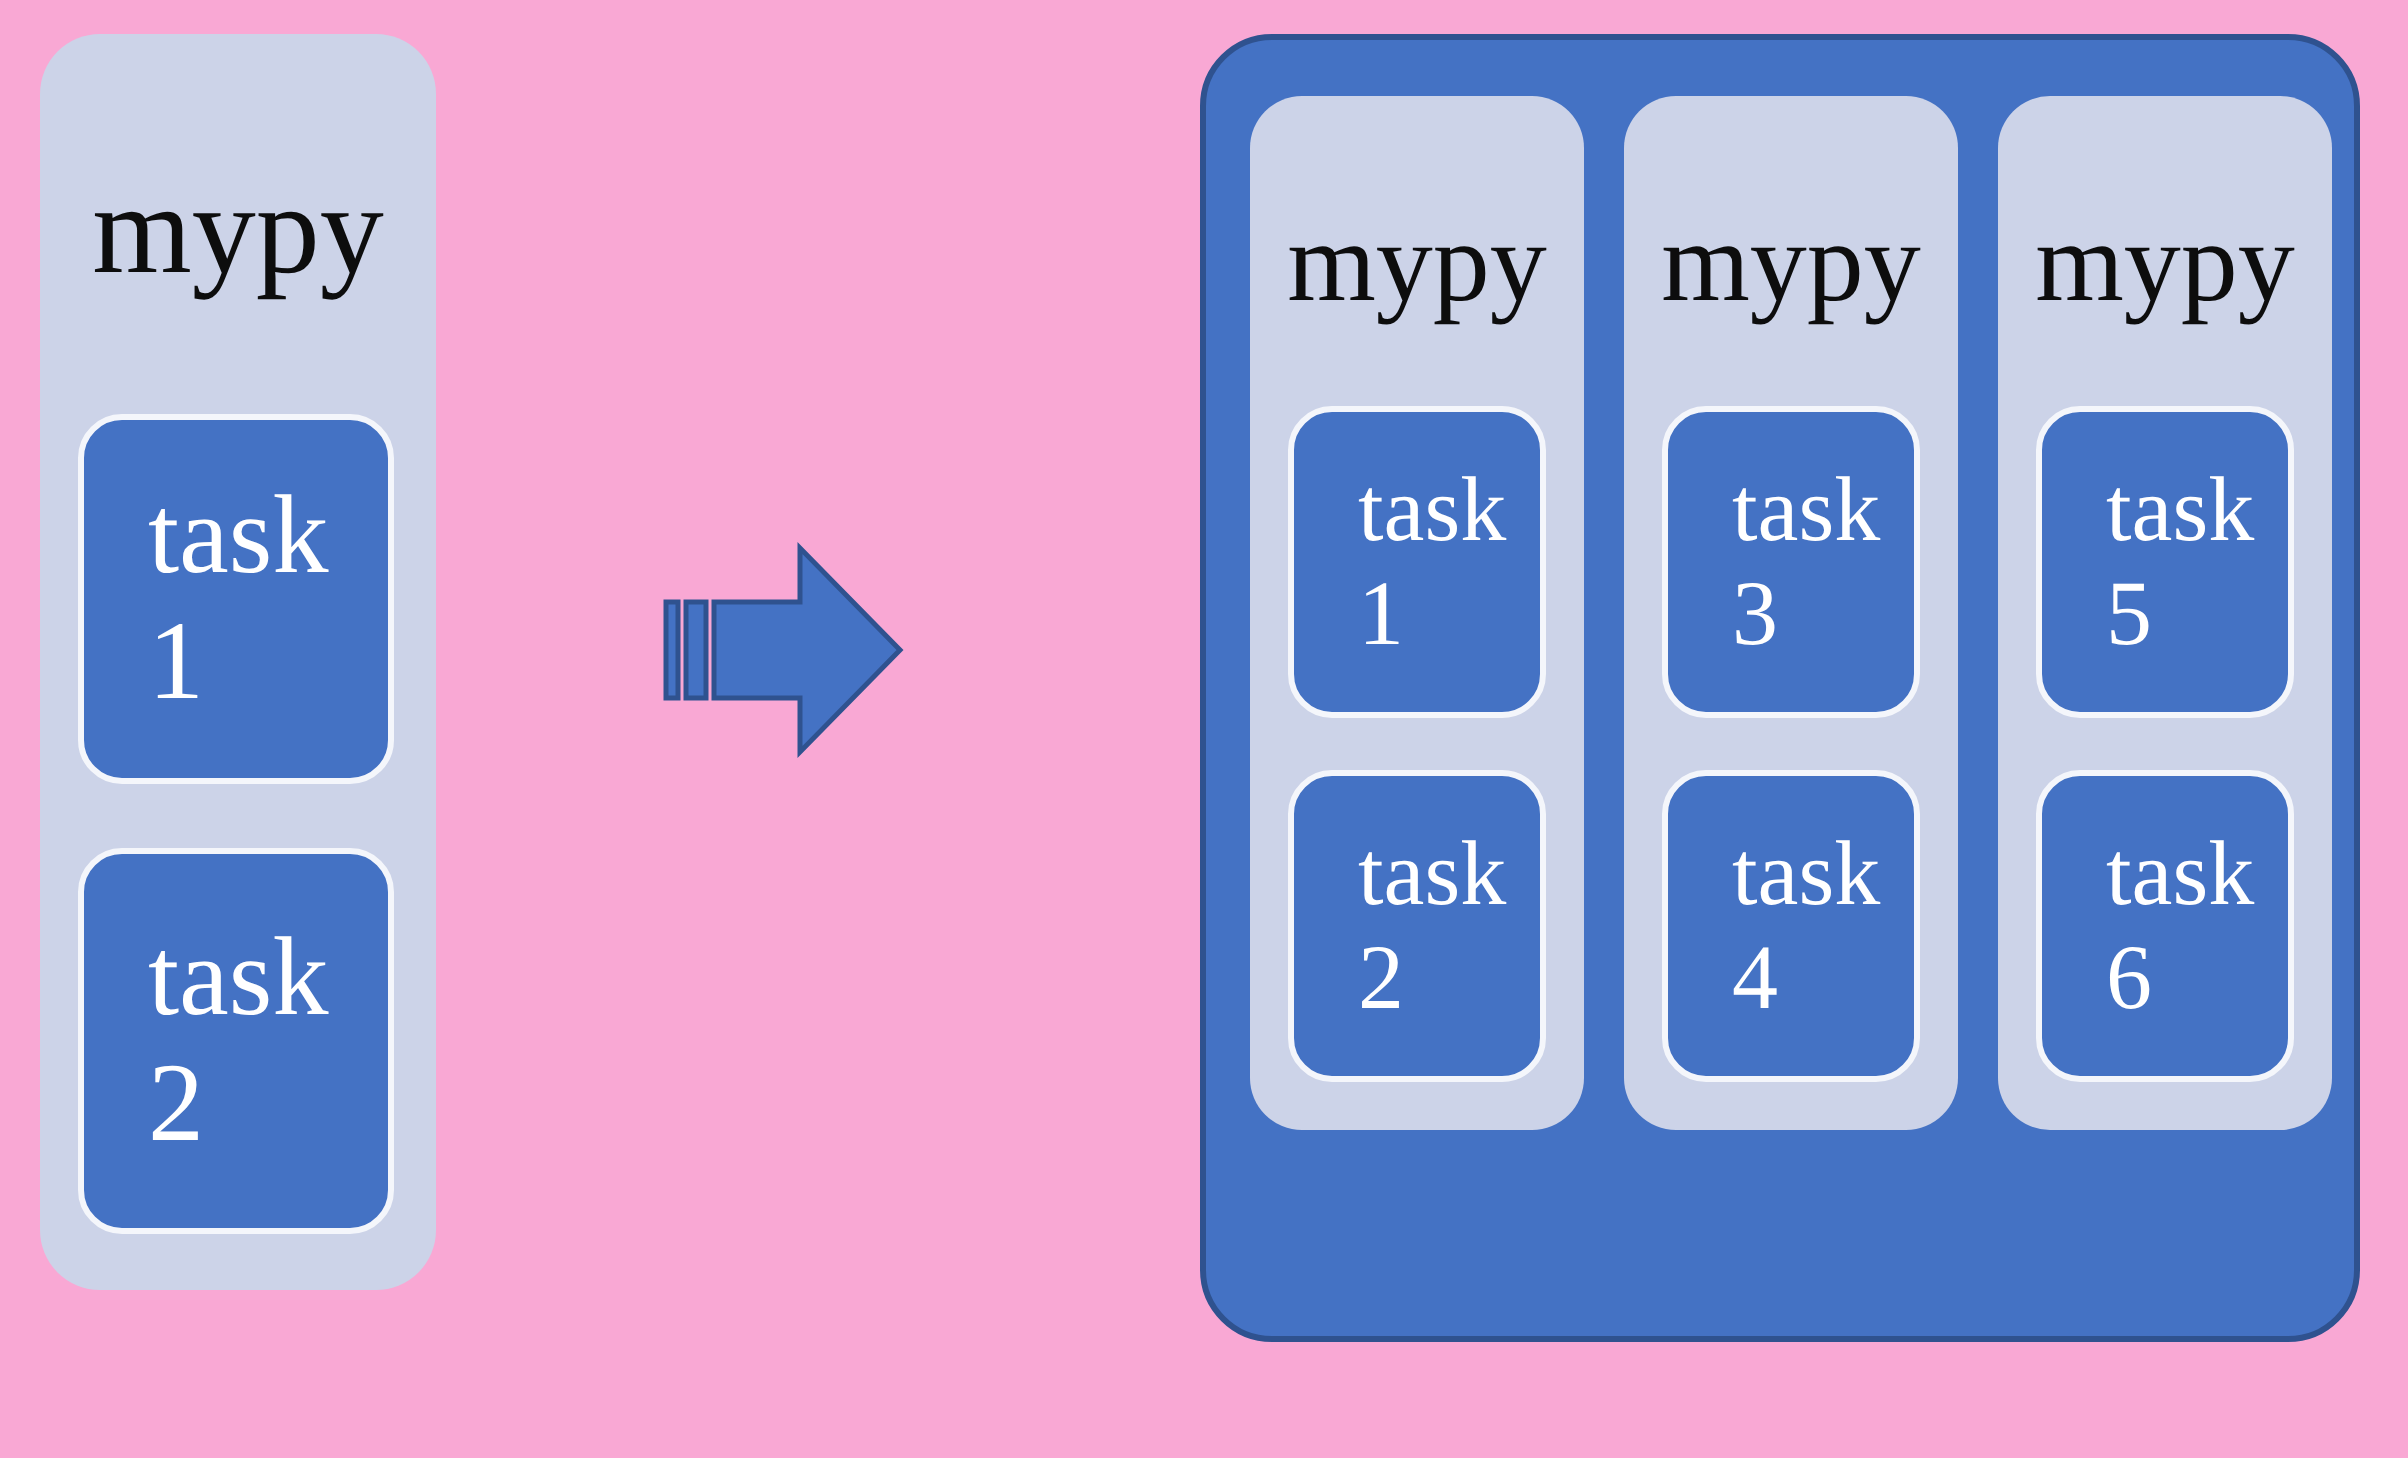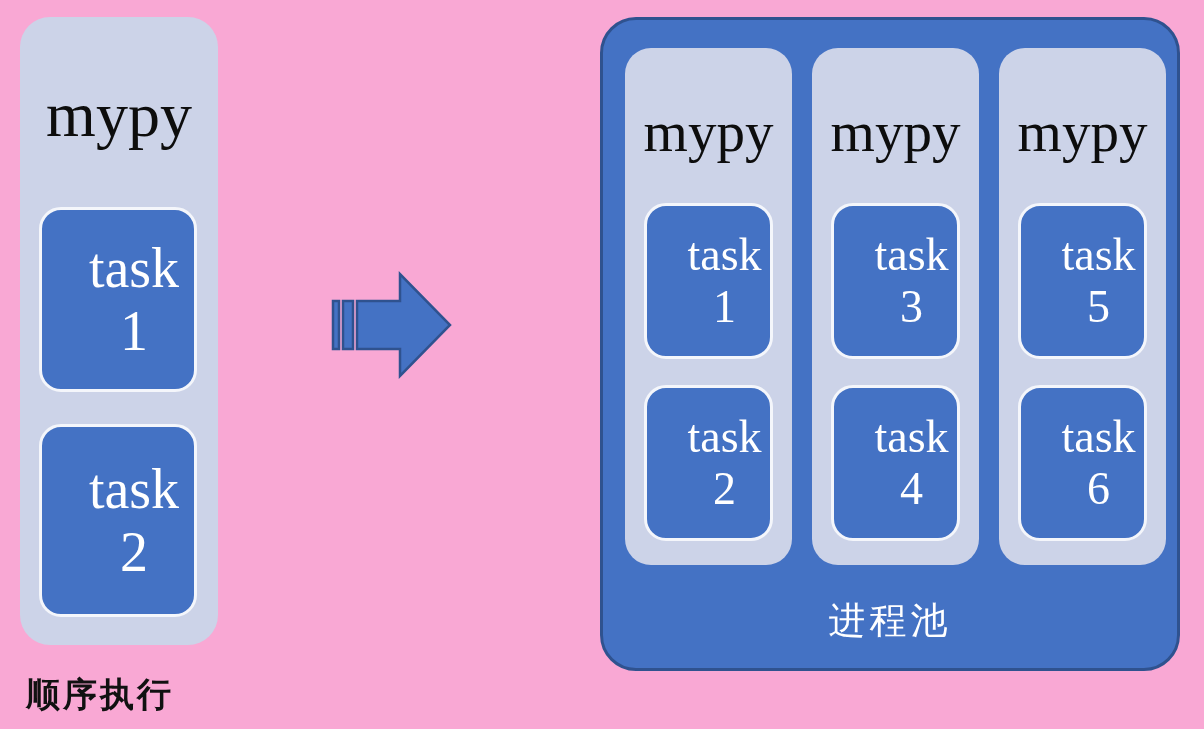--- a/index.html
+++ b/index.html
@@ -34,21 +34,21 @@
     font-size: 64px;
     color: #0d0d0d;
   }
   .task-box {
     position: absolute;
     background: #4472c4;
     border: 3px solid #f4f6fb;
     border-radius: 22px;
     box-sizing: border-box;
     display: flex; flex-direction: column;
-    align-items: center; justify-content: center;
+    align-items: flex-start; justify-content: center;
     color: #ffffff;
     font-family: "Liberation Serif", serif;
     text-align: center;
     line-height: 1.12;
     padding-left: 32px;
   }
   .seq-panel .task-box { left: 19px; width: 158px; font-size: 56px; }
   .seq-panel .task-box.t1 { top: 190px; height: 185px; }
   .seq-panel .task-box.t2 { top: 407px; height: 193px; }
 
@@ -123,21 +123,20 @@
     <div class="task-box t1">
       <span>task</span>
       <span>1</span>
     </div>
     <div class="task-box t2">
       <span>task</span>
       <span>2</span>
     </div>
   </div>
 
-  <div class="seq-caption">顺序执行</div>
 
   <div class="arrow-wrap">
     <svg width="124" height="110" viewBox="0 0 124 110" aria-hidden="true">
       <g fill="#4472c4" stroke="#2f528f" stroke-width="2.5">
         <rect x="3" y="31" width="6" height="48"></rect>
         <rect x="13" y="31" width="10" height="48"></rect>
         <polygon points="27,31 70,31 70,4 120,55 70,106 70,79 27,79"></polygon>
       </g>
     </svg>
   </div>
@@ -173,16 +172,15 @@
       <div class="task-box b1">
         <span>task</span>
         <span>5</span>
       </div>
       <div class="task-box b2">
         <span>task</span>
         <span>6</span>
       </div>
     </div>
 
-    <div class="pool-caption">进程池</div>
   </div>
 
 </div>
 
 </body></html>

